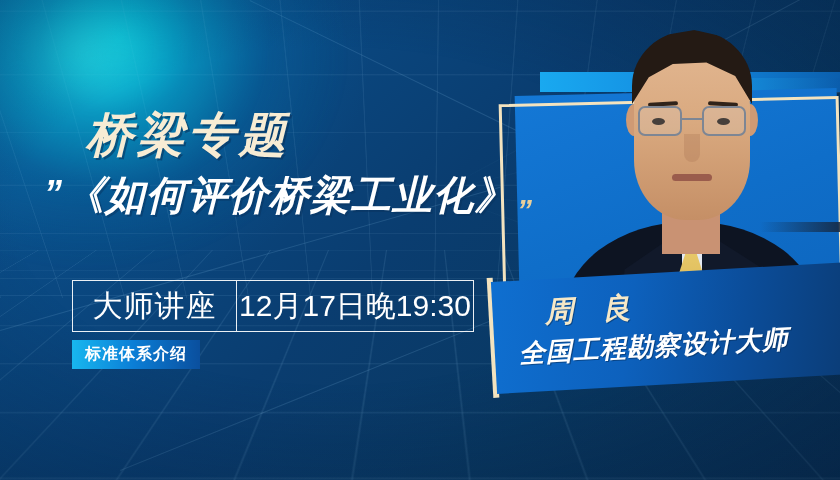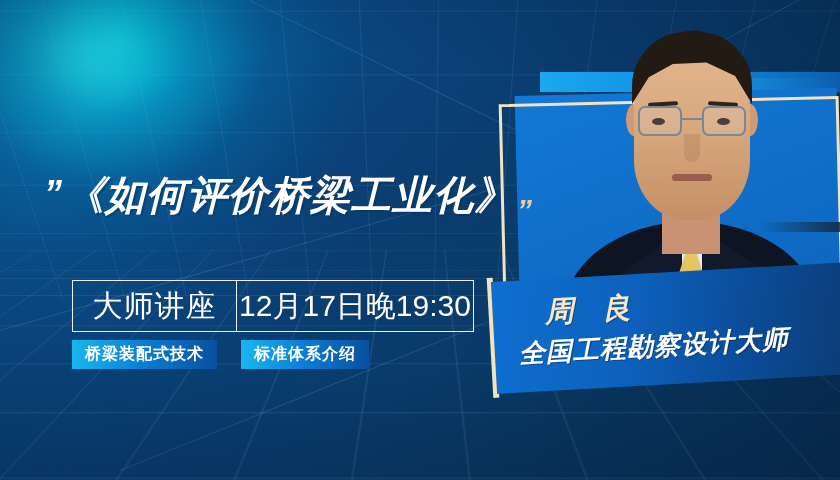--- a/index.html
+++ b/index.html
@@ -282,34 +282,34 @@
       <div class="p-glass-l"></div>
       <div class="p-glass-r"></div>
       <div class="p-bridge"></div>
       <div class="p-nose"></div>
       <div class="p-mouth"></div>
     </div>
 
     <div class="dark-strip-r"></div>
   </div>
 
+  <div class="title-main">桥梁专题</div>
 
   <div class="subtitle-row">
     <span class="quote-open">”</span>
     <span class="subtitle-text">《如何评价桥梁工业化》</span>
     <span class="quote-close">”</span>
   </div>
 
   <div class="info-box">
     <div class="info-label">大师讲座</div>
     <div class="info-date">12月17日晚19:30</div>
   </div>
 
   <div class="tags">
-    <div class="tag">桥梁装配式技术</div>
     <div class="tag">标准体系介绍</div>
   </div>
 
   <div class="banner-edge"></div>
   <div class="speaker-banner">
     <div class="banner-inner">
       <div class="speaker-name">周 良</div>
       <div class="speaker-title">全国工程勘察设计大师</div>
     </div>
   </div>

